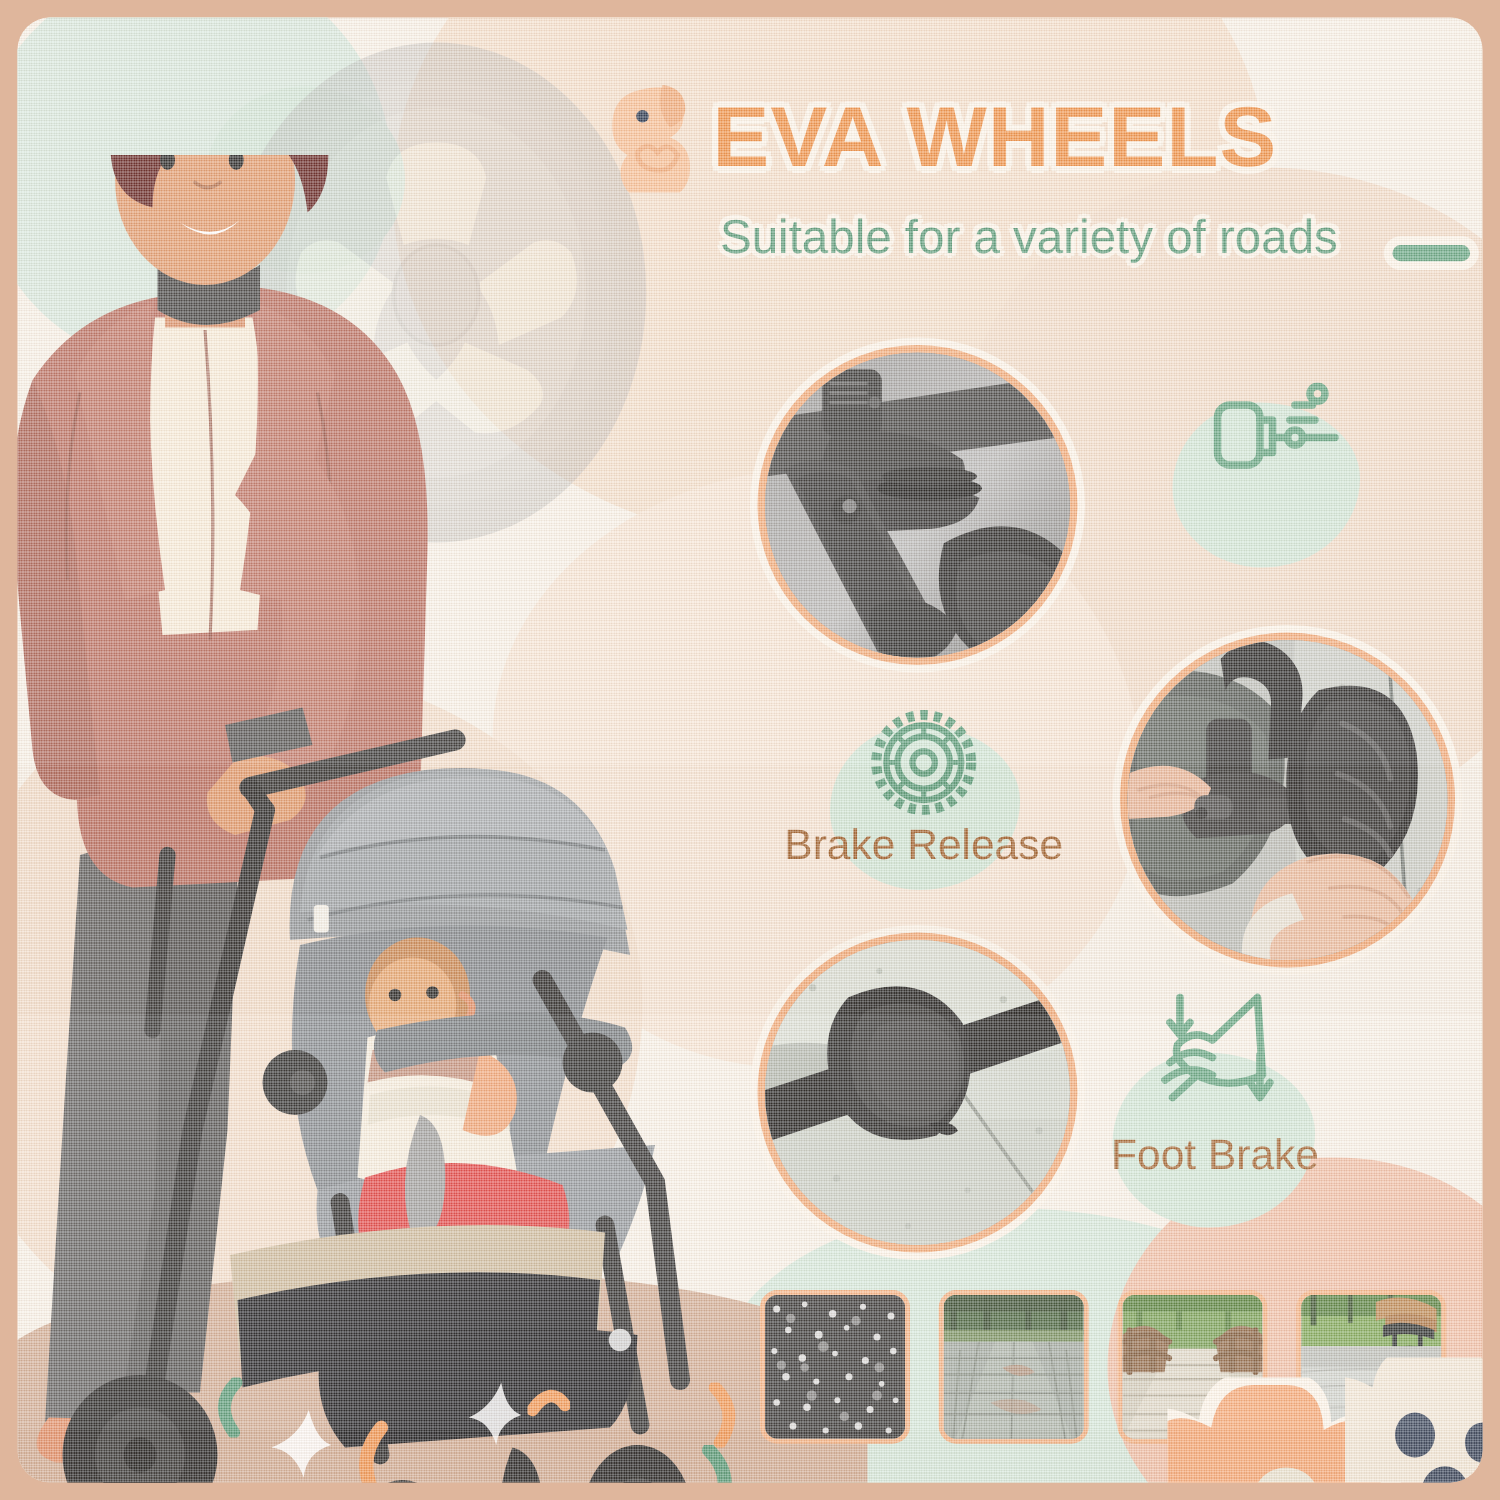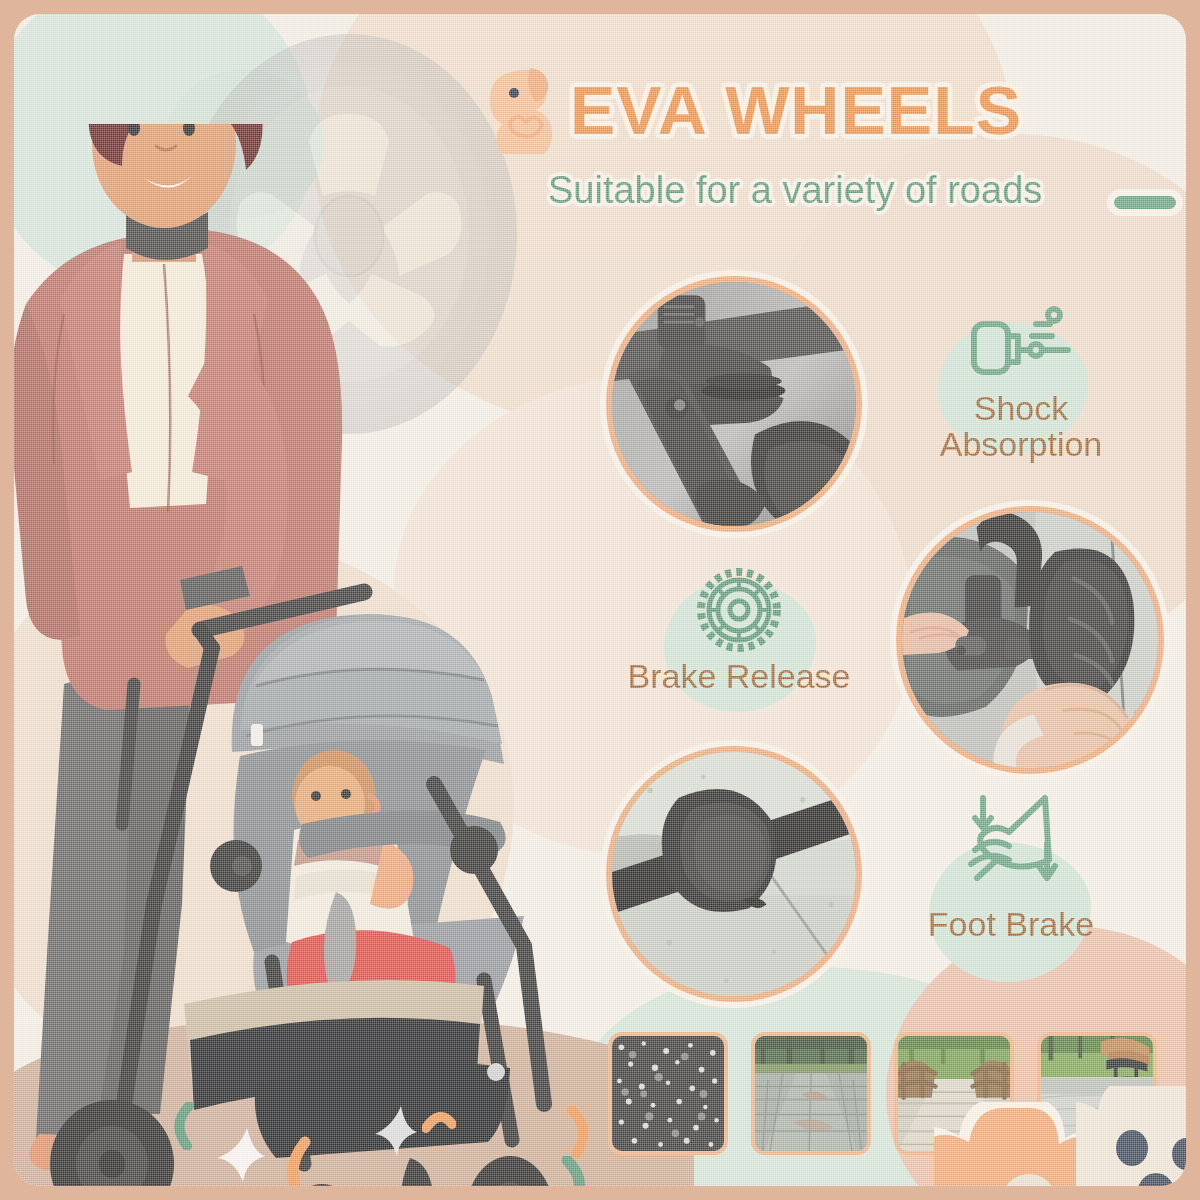--- a/index.html
+++ b/index.html
@@ -93,21 +93,21 @@
     -webkit-text-stroke:0px;
     text-shadow:
       -4px -4px 0 #FBF3E8,  4px -4px 0 #FBF3E8,
       -4px  4px 0 #FBF3E8,  4px  4px 0 #FBF3E8,
       -5px  0   0 #FBF3E8,  5px  0   0 #FBF3E8,
        0   -5px 0 #FBF3E8,  0    5px 0 #FBF3E8;
     white-space:nowrap;
     text-align:center;
   }
   .subtitle{
-    margin-top:16px; margin-left:64px;
+    margin-top:16px; margin-left:92px;
     font-size:38px; color:#4E9470; line-height:1.1;
     text-shadow:
       -3px -3px 0 #FBF3E8, 3px -3px 0 #FBF3E8,
       -3px  3px 0 #FBF3E8, 3px  3px 0 #FBF3E8,
       -4px  0   0 #FBF3E8, 4px  0   0 #FBF3E8,
        0   -4px 0 #FBF3E8, 0    4px 0 #FBF3E8;
     white-space:nowrap;
   }
   .accent-dash{
     position:absolute; right:10px; top:182px;
@@ -137,21 +137,21 @@
     border-radius:46% 54% 52% 48%/52% 46% 54% 48%;
   }
   .feature .ficon{ display:block; margin:0 auto 4px; }
   .feature .flabel{
     font-size:34px; color:#9C5A24; line-height:1.06; white-space:pre-line;
   }
   #feat-shock   { left:862px; top:292px; width:290px; }
   #feat-shock .icon-blob{ left:62px; top:16px; width:150px; height:132px; }
   #feat-release { left:560px; top:552px; width:330px; }
   #feat-release .icon-blob{ left:90px; top:14px; width:152px; height:132px; }
-  #feat-brake   { left:847px; top:778px; width:300px; }
+  #feat-brake   { left:808px; top:778px; width:300px; }
   #feat-brake .icon-blob{ left:68px; top:50px; width:162px; height:140px; }
 
   
   .thumbs{ position:absolute; left:594px; top:1018px; display:flex; gap:23px; z-index:12; }
   .thumb{
     width:120px; height:123px; border-radius:14px;
     border:4px solid #F3AE7E; overflow:hidden; background:#bbb;
   }
   .thumb svg{ display:block; width:100%; height:100%; }
 
@@ -454,22 +454,20 @@
           <rect x="8" y="18" width="34" height="48" rx="10"></rect>
           <path d="M42 30 h10 v26 h-10"></path>
           <path d="M52 44 h12"></path>
           <circle cx="70" cy="44" r="6"></circle>
           <path d="M76 44 h26"></path>
           <path d="M66 30 h20"></path>
           <path d="M70 18 h14"></path>
           <circle cx="88" cy="9" r="6"></circle>
         </g>
       </svg>
-      <div class="flabel">Shock
-Absorption</div>
     </div>
 
     <div class="feature" id="feat-release">
       <div class="icon-blob"></div>
       <svg class="ficon" width="88" height="88" viewBox="0 0 88 88">
         <g fill="none" stroke="#4E9470" stroke-width="5">
           <circle cx="44" cy="44" r="38" stroke-dasharray="6 5" stroke-width="8"></circle>
           <circle cx="44" cy="44" r="30"></circle>
           <circle cx="44" cy="44" r="21"></circle>
           <circle cx="44" cy="44" r="9"></circle>

